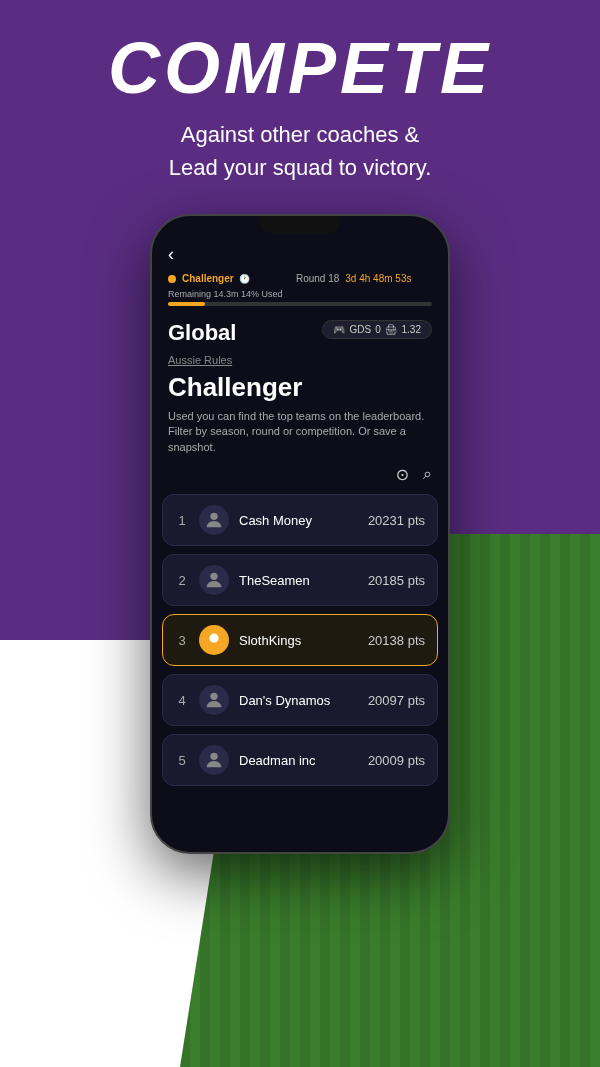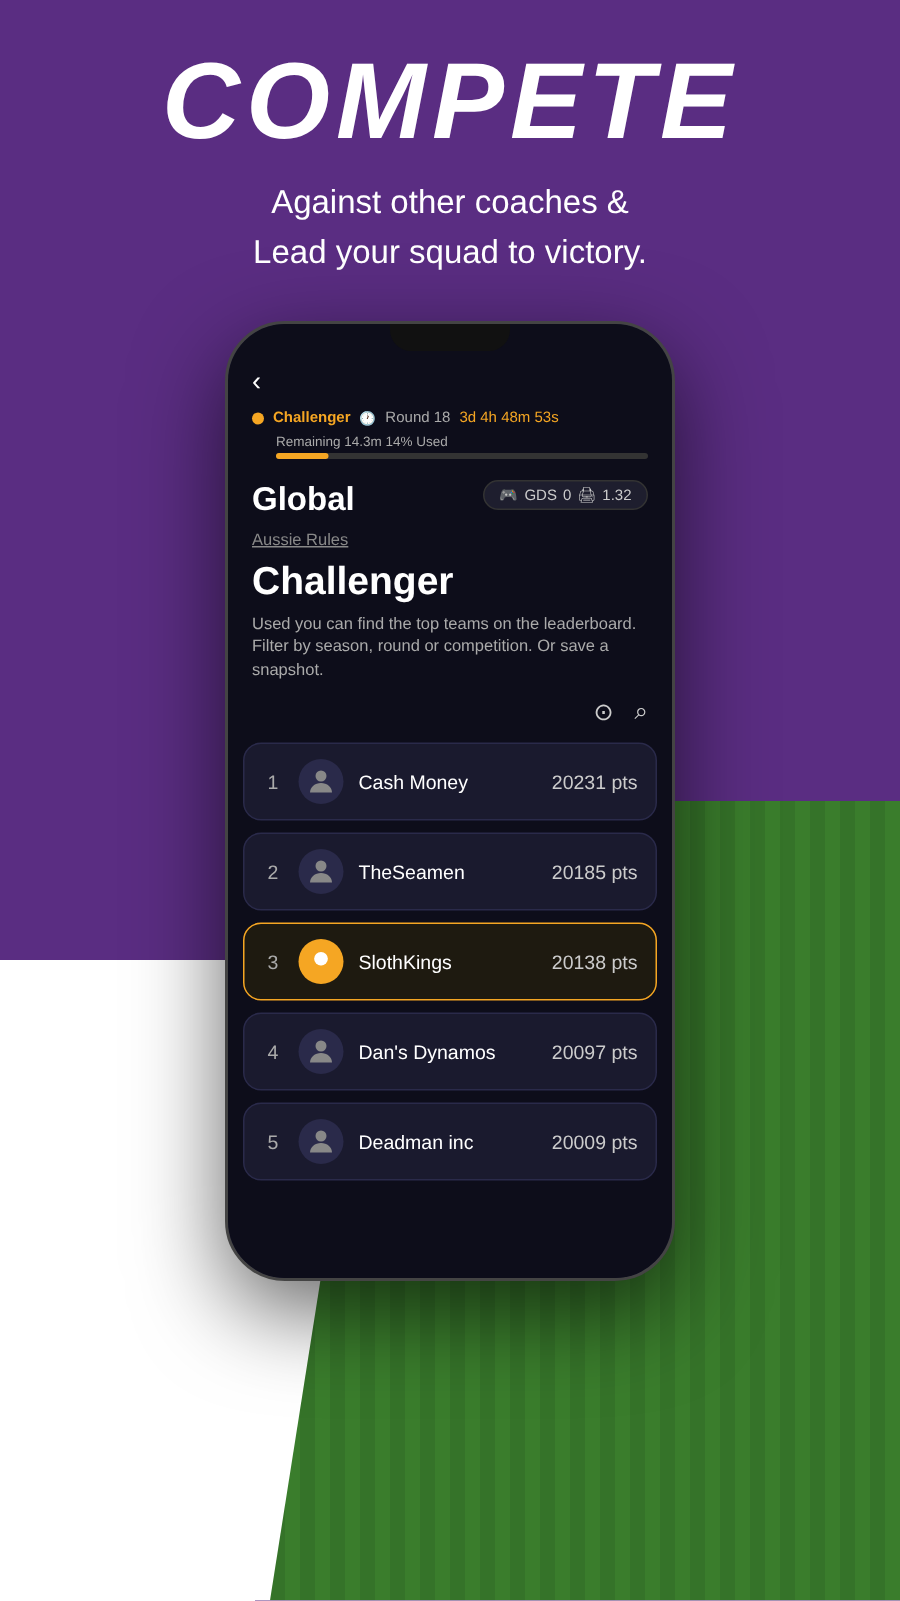--- a/index.html
+++ b/index.html
@@ -136,33 +136,34 @@
       font-weight: bold;
       font-size: 10px;
     }
 
     .status-round {
       display: flex;
       align-items: center;
       gap: 3px;
       color: #aaa;
       font-size: 10px;
+      margin-left: 39px;
     }
 
     .clock-icon {
       font-size: 9px;
     }
 
     .status-timer {
       color: #f5a623;
       font-size: 10px;
     }
 
     .remaining-bar-wrap {
-      margin: 5px 0 8px 16px;
+      margin: 5px 0 8px 0;
       font-size: 9px;
       color: #aaa;
     }
 
     .remaining-bar-bg {
       width: 100%;
       height: 4px;
       background: #333;
       border-radius: 2px;
       margin-top: 3px;

